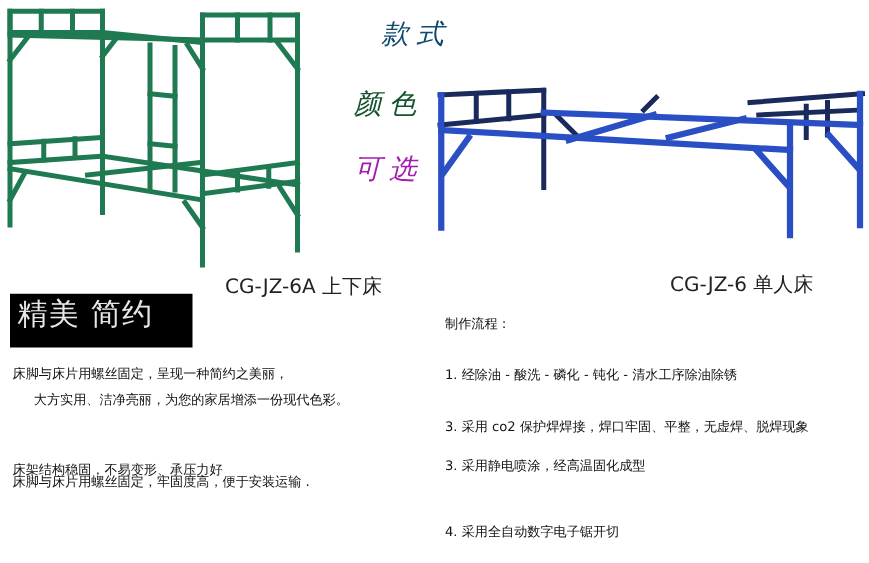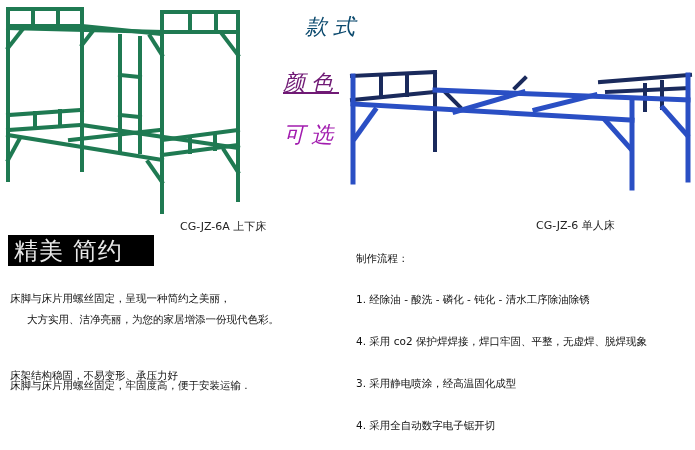--- a/index.html
+++ b/index.html
@@ -1,22 +1,22 @@
 <!DOCTYPE html>
 <html><head>
   <meta charset="utf-8">
   <style>
     html, body { margin: 0; padding: 0; background: #ffffff; }
     body { width: 695px; height: 450px; position: relative; overflow: hidden;
            font-family: "DejaVu Sans", "Liberation Sans", sans-serif; color: #111; }
     .bed-img { position: absolute; }
-    .caption { position: absolute; font-size: 11px; color: #222; white-space: nowrap; }
+    .caption { position: absolute; font-size: 16px; color: #222; white-space: nowrap; }
     .callout { position: absolute; font-family: "DejaVu Serif", "Liberation Serif", serif;
                font-size: 22px; font-style: italic; letter-spacing: 6px; white-space: nowrap; }
-    .banner { position: absolute; left: 8px; top: 235px; width: 146px; height: 31px;
+    .banner { position: absolute; left: 8px; top: 235px; width: 146px; height: 43px;
               background: #000; color: #e8e8e8; font-size: 24px; line-height: 33px;
               padding-left: 6px; box-sizing: border-box; white-space: nowrap; letter-spacing: 1px; }
     .txt { position: absolute; font-size: 10.5px; color: #111; white-space: nowrap; }
   </style>
 </head>
 <body>
 
 <svg class="bed-img" style="left:0;top:0" width="250" height="215" viewBox="0 0 250 215">
   <g stroke="#1f7a52" stroke-width="4" fill="none" stroke-linecap="square">
 
@@ -59,21 +59,21 @@
     <line x1="82" y1="125" x2="238" y2="148"></line>
     <line x1="70" y1="140" x2="160" y2="130"></line>
 
     <line x1="8" y1="160" x2="20" y2="138"></line>
     <line x1="148" y1="162" x2="162" y2="182"></line>
     <line x1="224" y1="150" x2="238" y2="172"></line>
   </g>
 </svg>
 
 <div class="callout" style="left:283px;top:12px;color:#0c4a6e;margin-left:22px;">款式</div>
-<div class="callout" style="left:283px;top:68px;color:#701a75;text-decoration:underline;">颜色</div>
+<div class="callout" style="left:283px;top:68px;color:#14532d;">颜色</div>
 <div class="callout" style="left:283px;top:120px;color:#a21caf;">可选</div>
 
 <svg class="bed-img" style="left:345px;top:70px" width="350" height="130" viewBox="0 0 350 130">
   <g fill="none" stroke-linecap="square">
 
     <g stroke="#1a2a5c" stroke-width="4">
       <line x1="7" y1="6" x2="90" y2="2"></line>
       <line x1="7" y1="30" x2="90" y2="22"></line>
       <line x1="36" y1="5" x2="36" y2="27"></line>
       <line x1="62" y1="4" x2="62" y2="25"></line>
@@ -108,15 +108,15 @@
 
 <div class="banner">精美  简约</div>
 
 <div class="txt" style="left:10px;top:292px;">床脚与床片用螺丝固定，呈现一种简约之美丽，</div>
 <div class="txt" style="left:10px;top:313px;margin-left:17px;">大方实用、洁净亮丽，为您的家居增添一份现代色彩。</div>
 <div class="txt" style="left:10px;top:357px;margin-top:12px;">床架结构稳固，不易变形、承压力好</div>
 <div class="txt" style="left:10px;top:379px;">床脚与床片用螺丝固定，牢固度高，便于安装运输 .</div>
 
 <div class="txt" style="left:356px;top:252px;">制作流程：</div>
 <div class="txt" style="left:356px;top:293px;">1. 经除油 - 酸洗 - 磷化 - 钝化 - 清水工序除油除锈</div>
-<div class="txt" style="left:356px;top:335px;">4. 采用 co2 保护焊焊接，焊口牢固、平整，无虚焊、脱焊现象</div>
-<div class="txt" style="left:356px;top:377px;">3. 采用静电喷涂，经高温固化成型</div>
+<div class="txt" style="left:356px;top:335px;">3. 采用 co2 保护焊焊接，焊口牢固、平整，无虚焊、脱焊现象</div>
+<div class="txt" style="left:356px;top:366px;">3. 采用静电喷涂，经高温固化成型</div>
 <div class="txt" style="left:356px;top:419px;">4. 采用全自动数字电子锯开切</div>
 
 </body></html>

